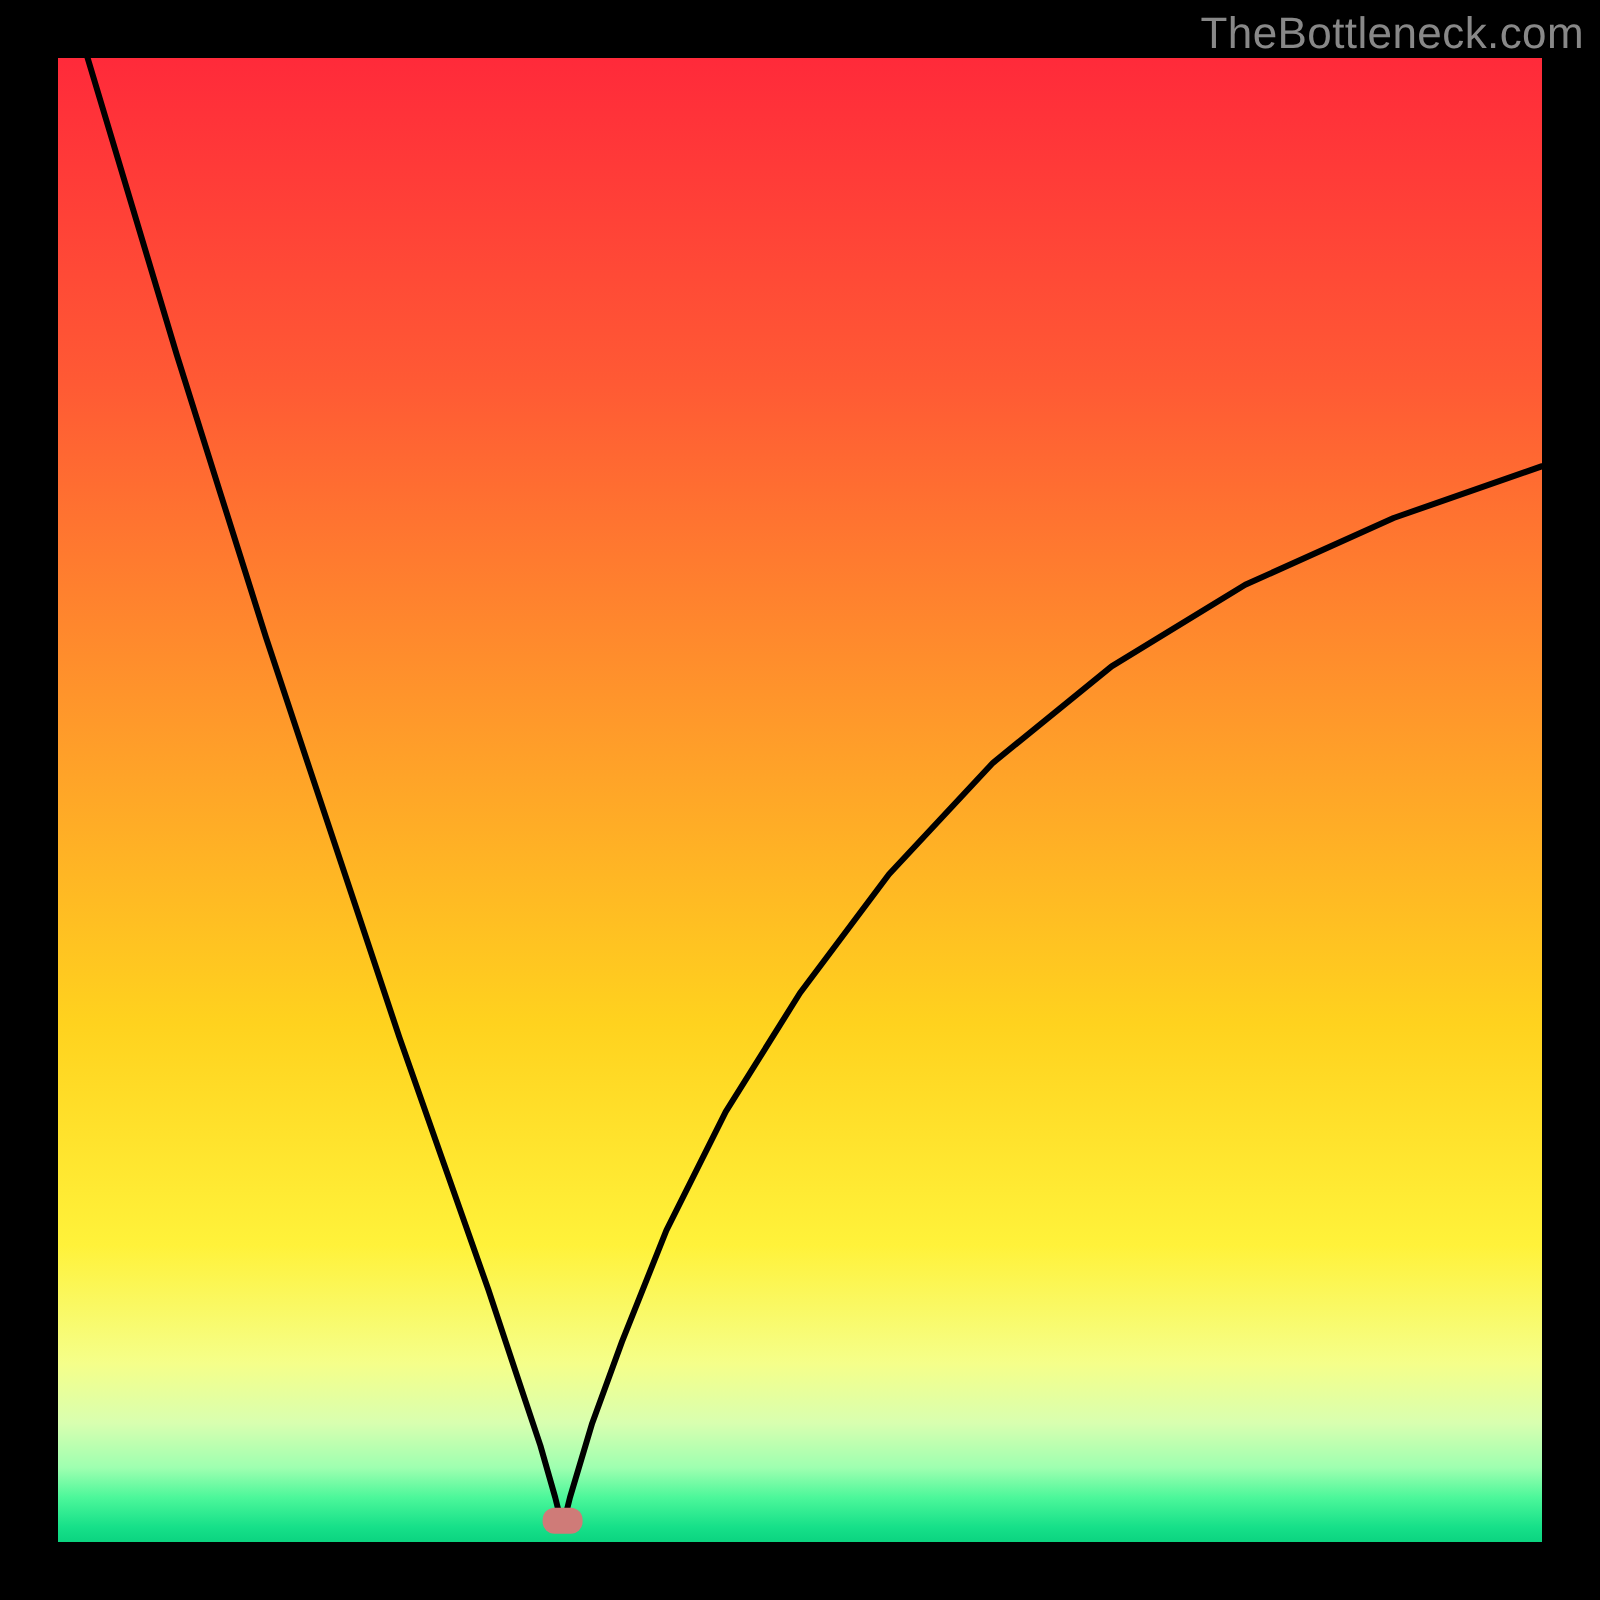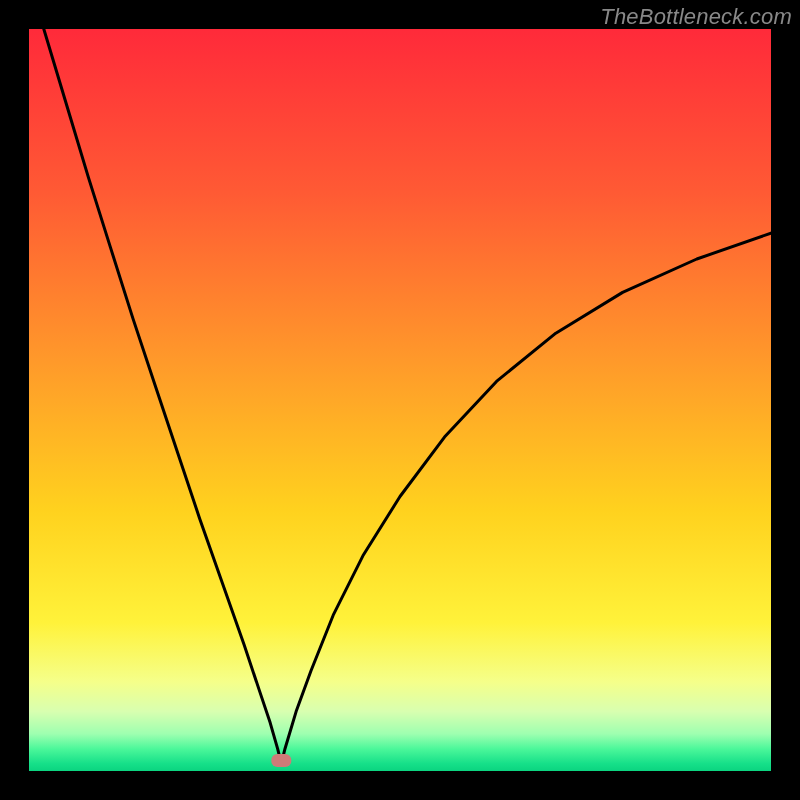--- a/index.html
+++ b/index.html
@@ -29,21 +29,20 @@
   .watermark {
     position: absolute;
     top: 4px;
     right: 8px;
     color: #888;
     font-size: 22px;
     font-weight: 500;
     letter-spacing: 0.2px;
     user-select: none;
     pointer-events: none;
-    font-style: italic;
   }
 </style>
 </head>
 <body>
 
 <div class="watermark">TheBottleneck.com</div>
 
 <div class="frame">
   <svg class="plot-area" viewBox="0 0 742 742" preserveAspectRatio="none">
     <defs>

